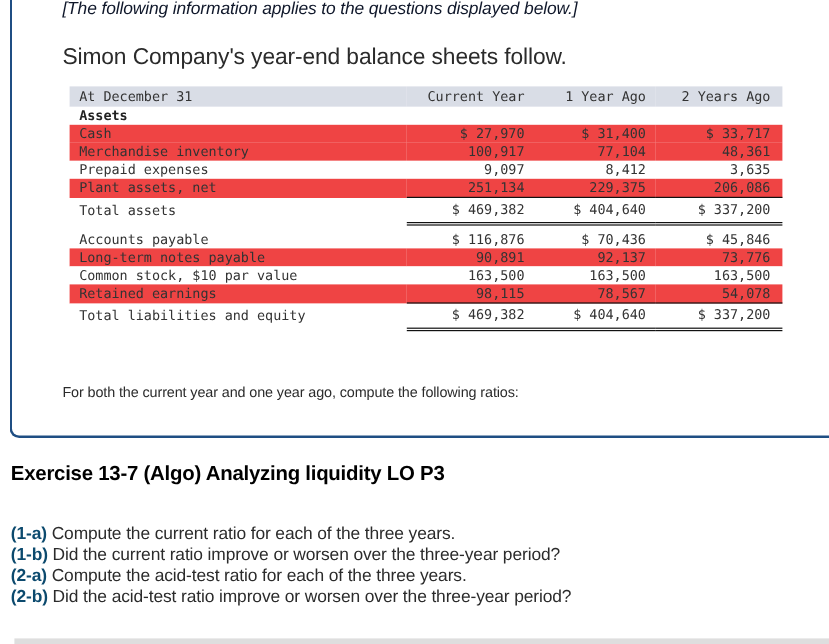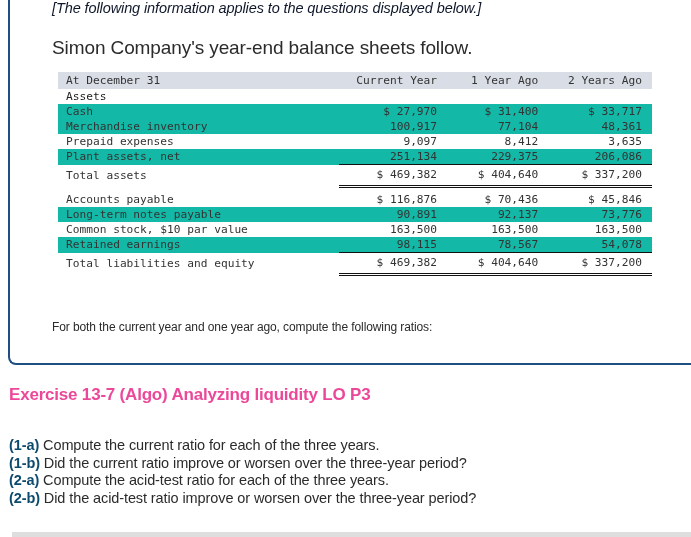--- a/index.html
+++ b/index.html
@@ -69,27 +69,27 @@
     }
     .bs-table td.c1 { width: 100px; }
     .bs-table td.c2 { width: 96px; }
     .bs-table td.c3 { width: 98px; padding-right: 10px; }
     .bs-table tr.header-row td {
       background: #d9dde6;
       height: 17px;
       line-height: 17px;
     }
     .bs-table tr.stripe td {
-      background: #14b8a6;
+      background: #ef4444;
     }
     .bs-table tr.plain td {
       background: #ffffff;
     }
     .bs-table tr.section td.label {
-      font-weight: normal;
+      font-weight: bold;
       color: #222222;
       margin-left: 8px;
     }
     .bs-table tr.total-row td {
       height: 20px;
       line-height: 20px;
       background: #ffffff;
     }
     .bs-table tr.before-total td.num {
       border-bottom: 1.5px solid #111111;
@@ -108,21 +108,21 @@
       font-size: 12px;
       color: #2b2b2b;
       letter-spacing: -0.1px;
     }
     .exercise-title {
       position: absolute;
       left: 9px;
       top: 385px;
       font-size: 17px;
       font-weight: bold;
-      color: #ec4899;
+      color: #000000;
       letter-spacing: -0.2px;
     }
     .questions {
       position: absolute;
       left: 9px;
       top: 437px;
       font-size: 14.5px;
       color: #2b2b2b;
       line-height: 17.5px;
       letter-spacing: -0.1px;

